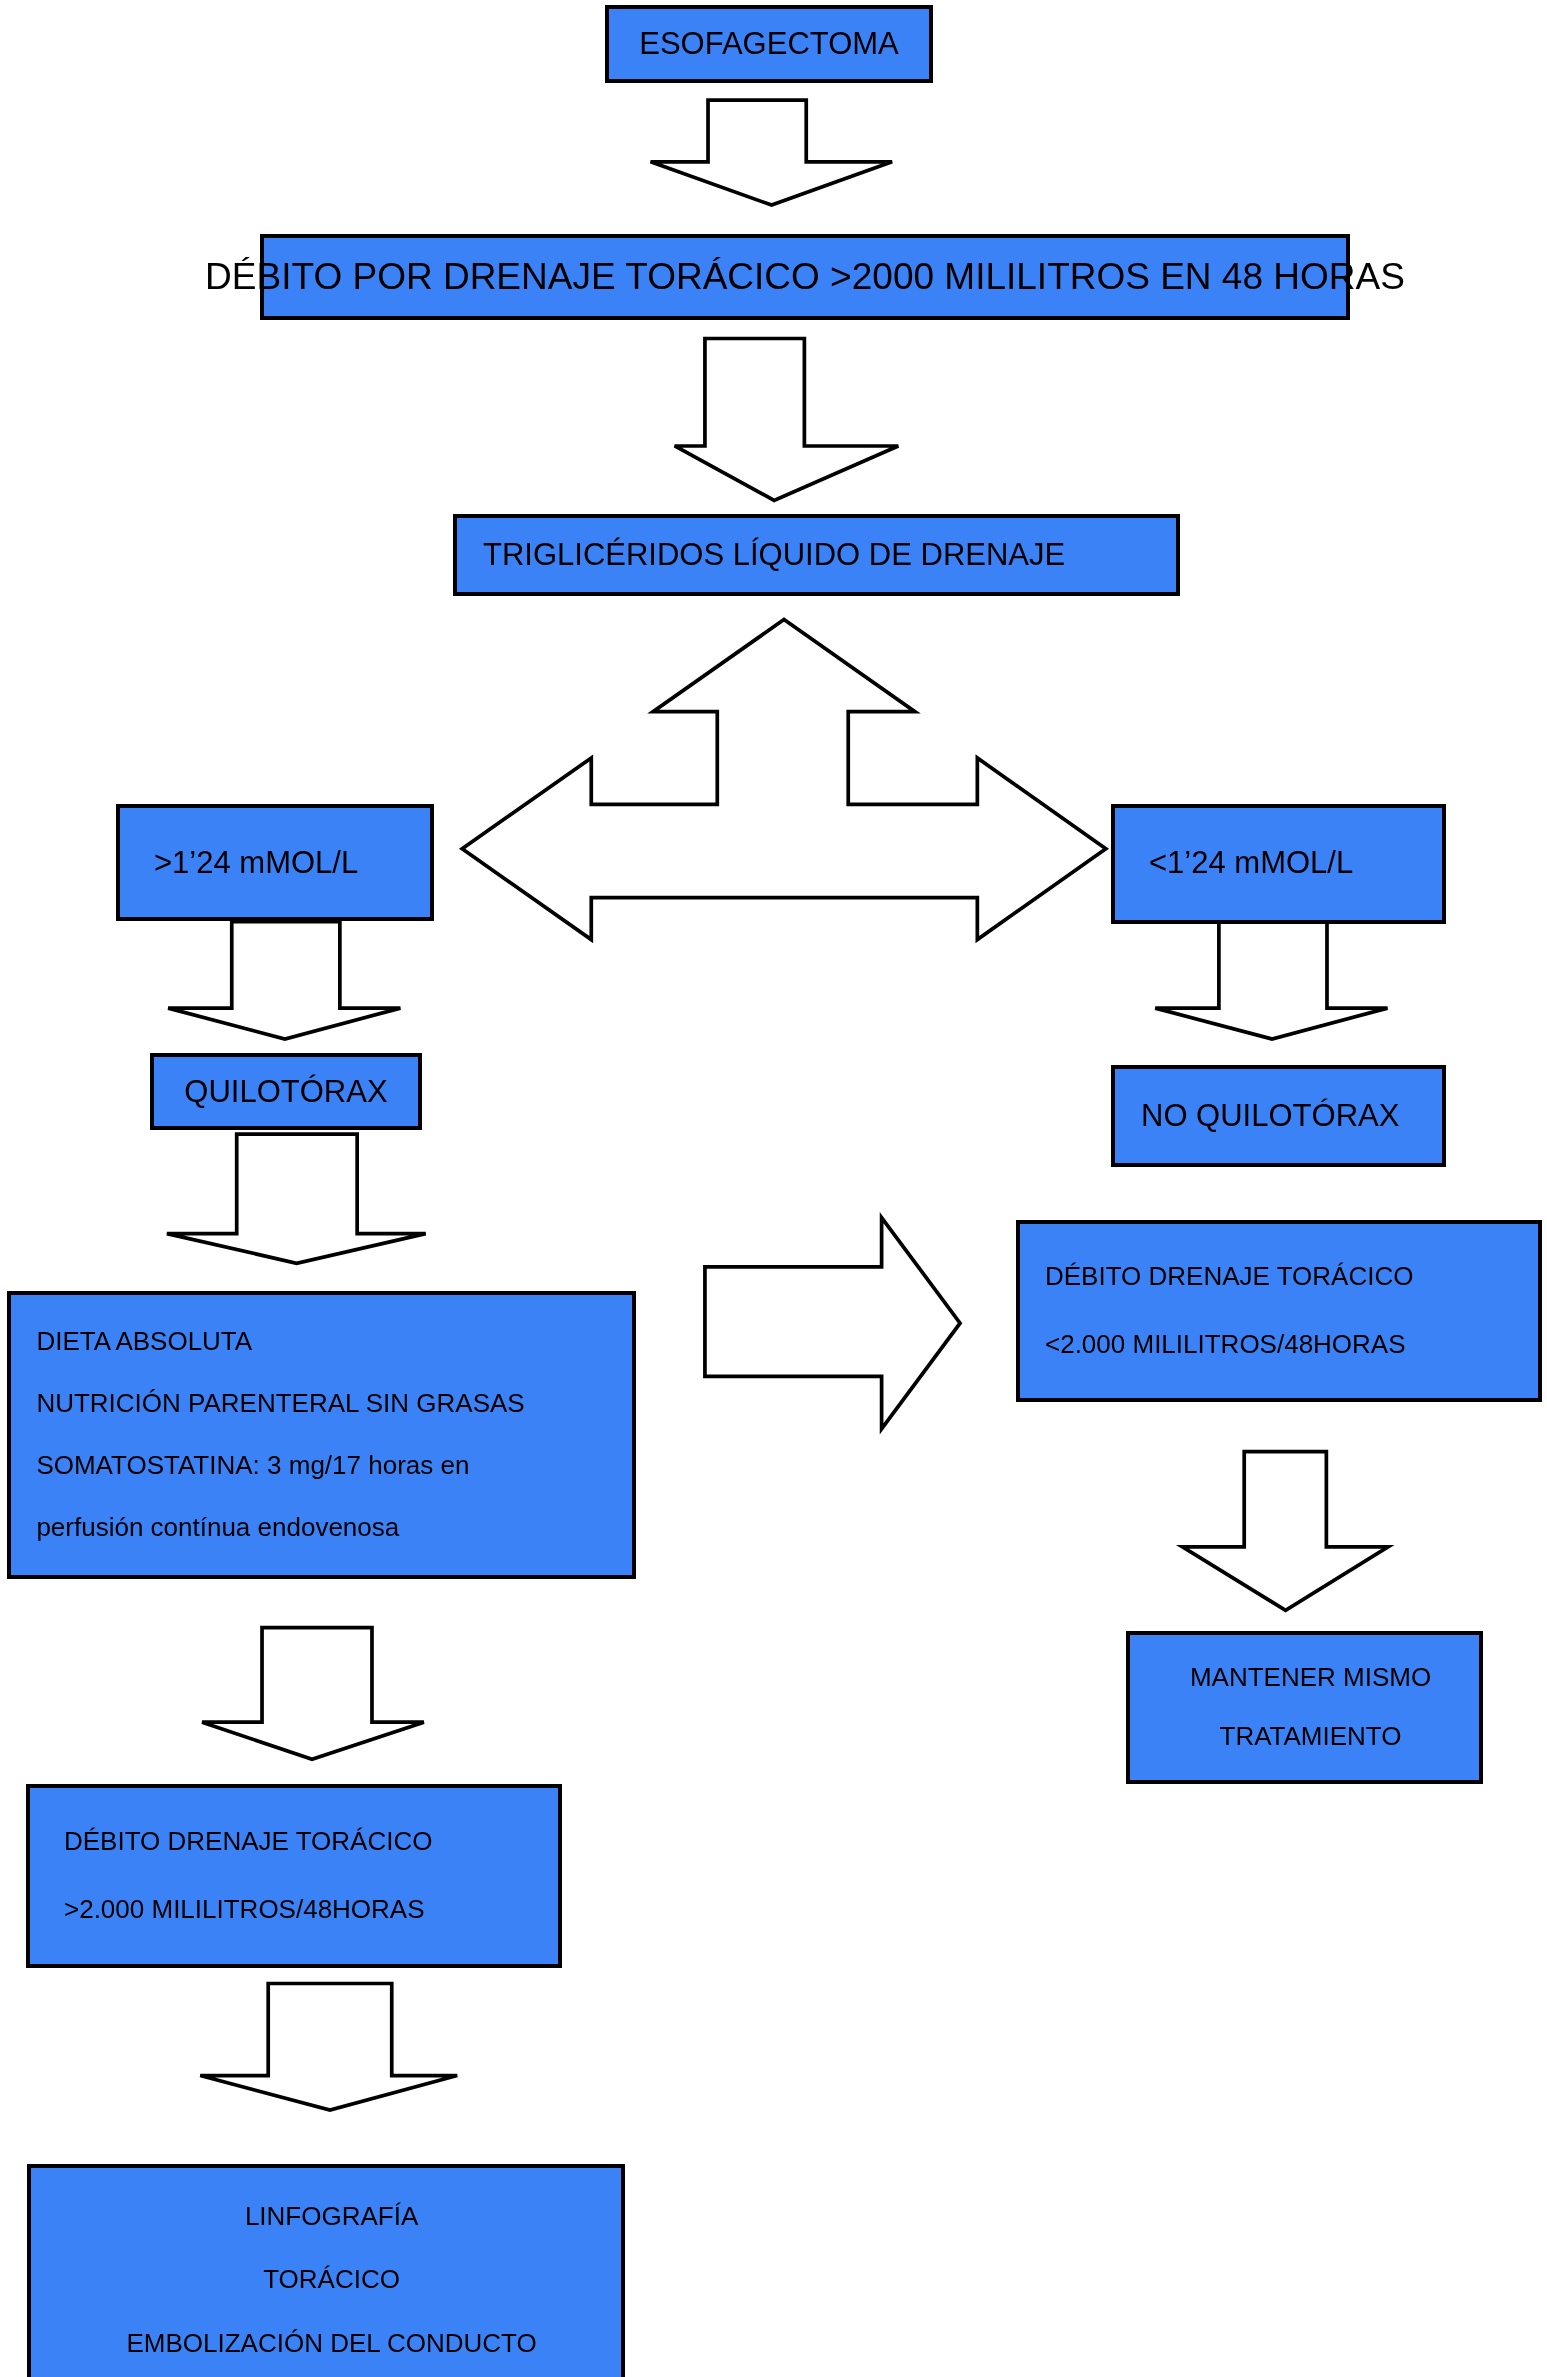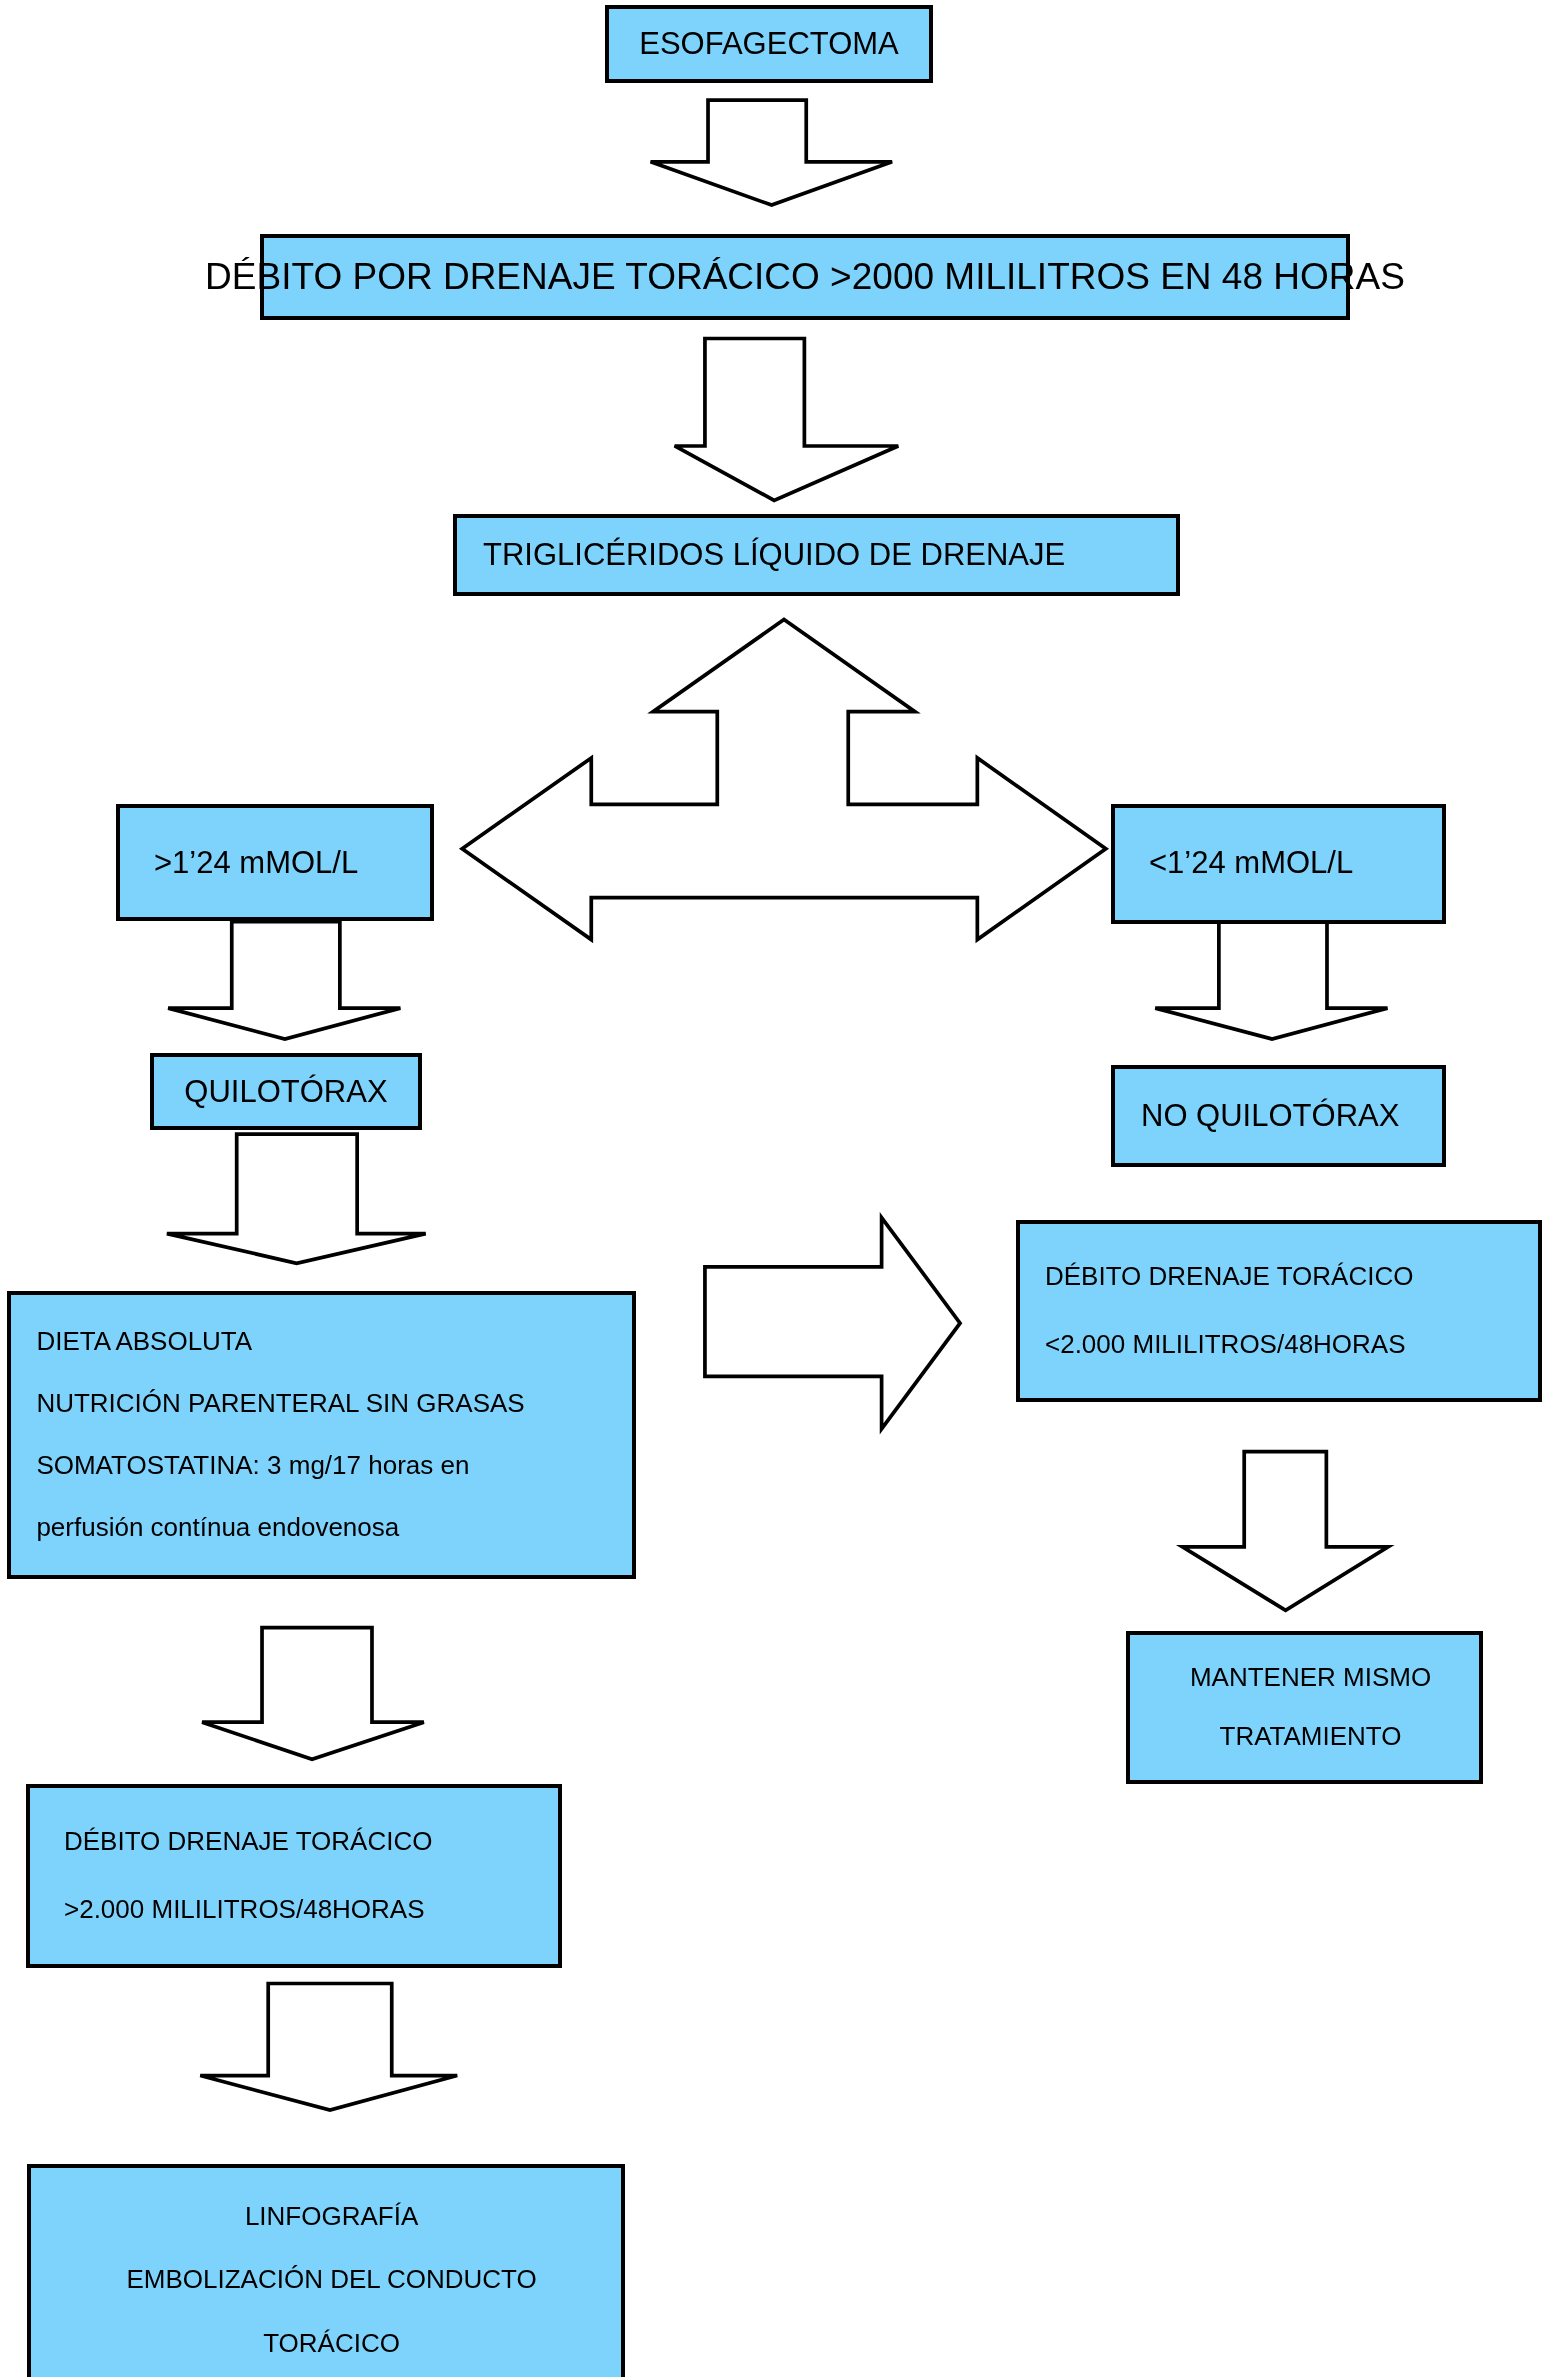--- a/index.html
+++ b/index.html
@@ -8,21 +8,21 @@
     width:1547px;
     height:2377px;
     background:#ffffff;
     font-family:"Liberation Sans", sans-serif;
     color:#000000;
     overflow:hidden;
   }
   #arrow-layer{position:absolute;left:0;top:0;width:1547px;height:2377px;}
   .box{
     position:absolute;
-    background:#7dd3fc;
+    background:#3b82f6;
     border:4.3px solid #000000;
     box-sizing:border-box;
     display:flex;
     line-height:1.15;
     white-space:nowrap;
   }
   .center{align-items:center;justify-content:center;}
   .vleft{align-items:center;padding-left:26px;}
   .topleft{align-items:flex-start;padding-top:37px;padding-left:34px;}
   .col{flex-direction:column;justify-content:space-evenly;}
@@ -108,18 +108,18 @@
     <span>TRATAMIENTO</span>
   </div>
 
   <div class="box col left fs48 pl55" style="left:26px;top:1784px;width:536px;height:184px;">
     <span>DÉBITO DRENAJE TORÁCICO</span>
     <span>&gt;2.000 MILILITROS/48HORAS</span>
   </div>
 
   <div class="box col mid fs48" style="left:26.6px;top:2138px;width:598px;height:232px;margin-top:26px;">
     <span>LINFOGRAFÍA</span>
+    <span>TORÁCICO</span>
     <span>EMBOLIZACIÓN DEL CONDUCTO</span>
-    <span>TORÁCICO</span>
   </div>
 
 </div>
 
 
 </body></html>

